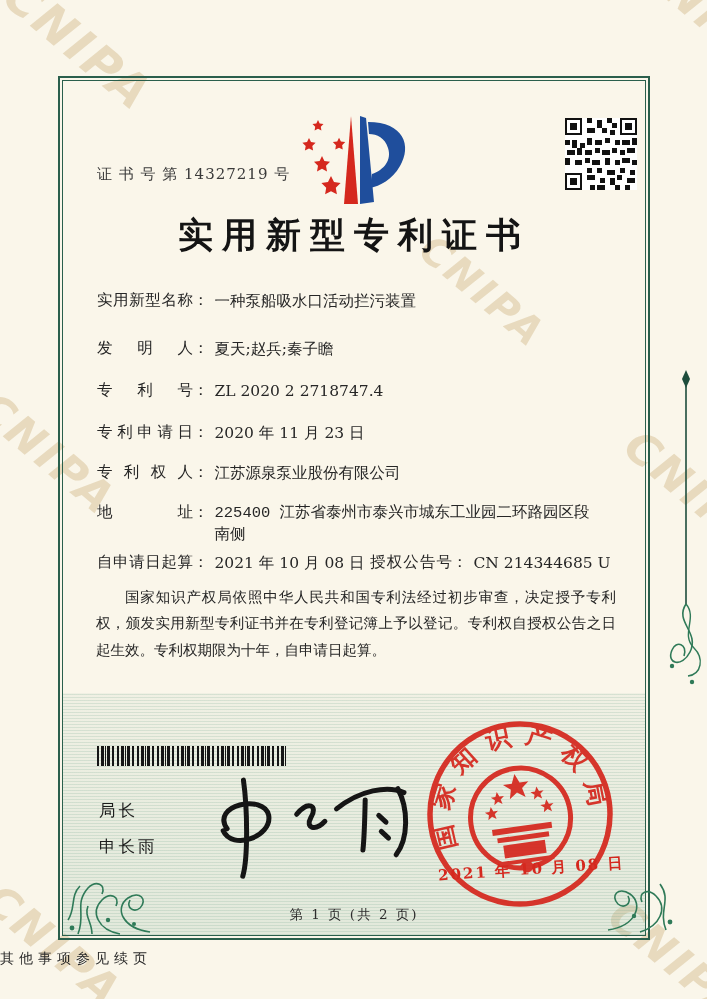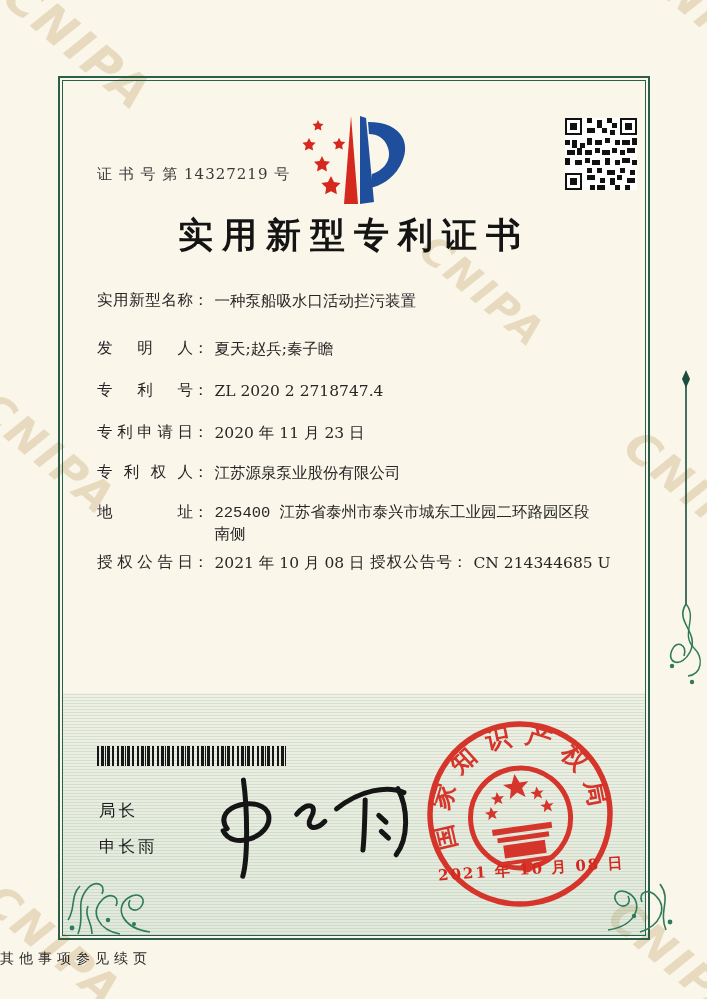--- a/index.html
+++ b/index.html
@@ -162,29 +162,30 @@
         <span class="lbl">专利申请日</span><span class="colon">：</span><span class="val">2020 年 11 月 23 日</span>
       </div>
       <div class="frow" style="top:172px;">
         <span class="lbl">专利权人</span><span class="colon">：</span><span class="val">江苏源泉泵业股份有限公司</span>
       </div>
       <div class="frow" style="top:212px;font-family:Liberation Mono, monospace;">
         <span class="lbl">地址</span><span class="colon">：</span><span class="val">225400 江苏省泰州市泰兴市城东工业园二环路园区段南侧</span>
       </div>
       <div class="frow" style="top:262px;width:520px;">
         <span>
-          <span class="lbl">授权公告日</span><span class="colon">：</span><span class="val">2021 年 10 月 08 日</span>
+          <span class="lbl">自申请日起算</span><span class="colon">：</span><span class="val">2021 年 10 月 08 日</span>
         </span>
         <span class="grant2">
           <span class="lbl">授权公告号</span><span class="colon">：</span><span class="val">CN 214344685 U</span>
         </span>
       </div>
     </div>
 
     <div class="body-text">
+      <p>国家知识产权局依照中华人民共和国专利法经过初步审查，决定授予专利权，颁发实用新型专利证书并在专利登记簿上予以登记。专利权自授权公告之日起生效。专利权期限为十年，自申请日起算。</p>
     </div>
 
     <div class="barcode"></div>
 
     <div class="director-title">局长</div>
     <div class="director-name">申长雨</div>
 
     <svg class="signature" width="240" height="120" viewBox="0 0 240 120">
       <g fill="none" stroke="#151515" stroke-width="5" stroke-linecap="round" stroke-linejoin="round">
         <path d="M42,62 C26,38 80,28 84,50 C87,72 46,84 38,64"></path>
@@ -240,17 +241,18 @@
         <path d="M70,112 h60 v6 h-60 z"></path>
         <path d="M74,121 h52 v5 h-52 z"></path>
         <path d="M79,129 h42 v13 h-42 z"></path>
         <path d="M72,145 h56 v4 h-56 z"></path>
         <circle cx="100" cy="153" r="6"></circle>
       </g>
     </svg>
 
     <div class="seal-date">2021 年 10 月 08 日</div>
 
+    <div class="page-info">第 1 页 (共 2 页)</div>
   </div>
 
   <div class="footer-note">其他事项参见续页</div>
 
 </div>
 
 </body></html>

